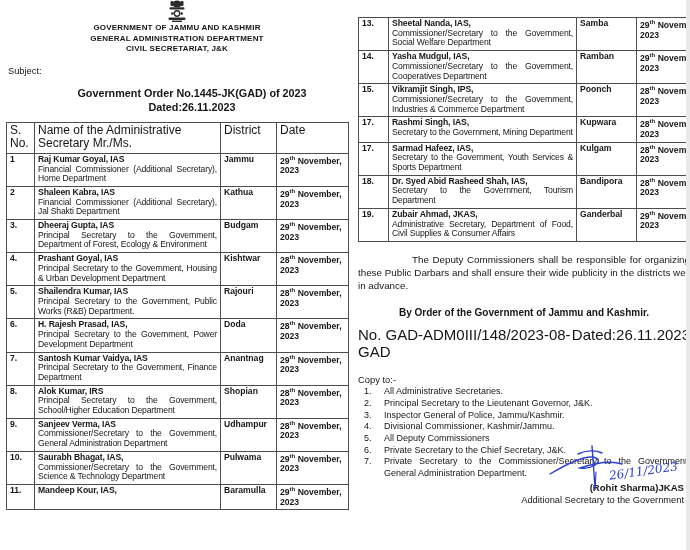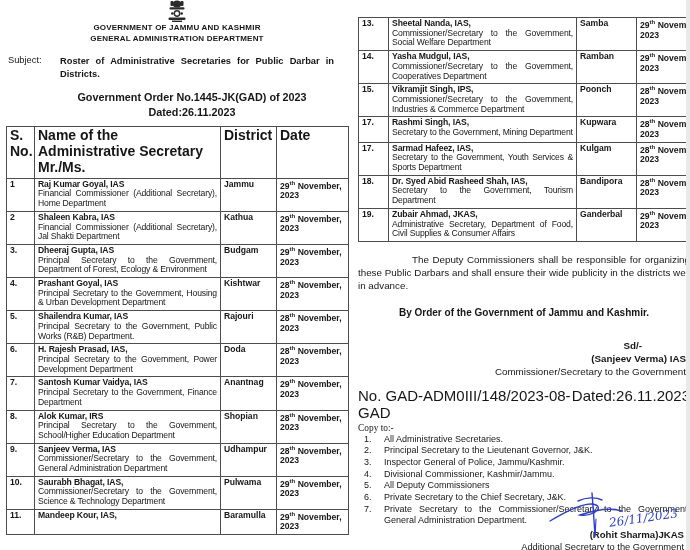--- a/index.html
+++ b/index.html
@@ -24,40 +24,40 @@
   .subject-text { font-weight:bold; text-align:justify; padding-right:14px; line-height:1.35; }
 
   .order-title { text-align:center; font-weight:bold; font-size:10.8px; margin-top:10px; line-height:1.35; padding-left:30px; }
 
   .intro { font-size:9.8px; text-align:justify; margin-top:9px; line-height:1.32; padding-right:2px; }
   .indent { text-indent:42px; }
 
   
   table { border-collapse:collapse; width:100%; table-layout:fixed; margin-top:7px; }
   td, th { border:1px solid #4d4d4d; padding:1px 3px 2px 3px; vertical-align:top; font-size:8.6px; line-height:1.13; text-align:left; }
-  th { font-weight:bold; font-size:14px; }
+  th { font-weight:normal; font-size:12px; }
   .c-num  { font-weight:bold; }
   .nm { font-weight:bold; letter-spacing:-.1px; }
   .ds { font-weight:normal; text-align:justify; letter-spacing:-.15px; }
   .c-dist { font-weight:bold; }
   .c-date { font-weight:bold; }
   .c-date sup { font-size:6px; vertical-align:super; }
   .tbl-right { margin-top:0; }
 
   
   .closing { font-size:9.8px; text-align:justify; margin-top:11px; line-height:1.34; }
   .closing .first { text-indent:54px; }
   .by-order { text-align:center; font-weight:bold; font-size:10px; margin-top:15px; }
   .sd-block { text-align:right; margin-top:22px; font-size:9.8px; line-height:1.3; padding-right:4px; }
   .sd { font-weight:bold; padding-right:44px; }
   .sig-name { font-weight:bold; }
   .sig-title { font-weight:normal; }
 
   .ref-line { display:flex; justify-content:space-between; font-size:15px; margin-top:8px; }
-  .copy-label { font-size:9.4px; margin-top:2px;font-family:Liberation Serif, serif; }
+  .copy-label { font-size:9.4px; margin-top:14px; }
   .copy-list { margin-top:1px; }
   .copy-item { display:flex; font-size:9px; line-height:1.3; }
   .copy-item .n { width:26px; flex:0 0 26px; padding-left:6px; }
   .copy-item .t { flex:1; text-align:justify; }
 
   .sign2 { position:relative; text-align:right; margin-top:2px; font-size:9.3px; line-height:1.3; padding-right:6px; }
   .sign2 .sig-name { font-size:9.6px; }
   .scribble { position:absolute; right:10px; top:-38px; width:150px; height:46px; }
   .hand-date { position:absolute; right:12px; top:-18px; color:#2b3fd0; font-size:12px; font-style:italic; transform:rotate(-8deg); font-family:"DejaVu Serif", serif; }
 </style>
@@ -81,25 +81,25 @@
           <rect x="14.4" y="12.2" width="2.6" height="2.6" rx="1.3"></rect>
           <rect x="2.5" y="17.5" width="17" height="2.4" rx="1"></rect>
           <rect x="6" y="20.6" width="10" height="1.6"></rect>
         </g>
       </svg>
     </div>
 
     <div class="dept-header">
       <div>GOVERNMENT OF JAMMU AND KASHMIR</div>
       <div>GENERAL ADMINISTRATION DEPARTMENT</div>
+      <div>CIVIL SECRETARIAT, J&amp;K</div>
     </div>
 
     <div class="subject-row">
       <div class="subject-label">Subject:</div>
-      <div class="subject-text">Roster of Administrative Secretaries for Public Darbar in Districts.</div>
     </div>
 
     <div class="order-title">
       <div>Government Order No.1445-JK(GAD) of 2023</div>
       <div>Dated:26.11.2023</div>
     </div>
 
 
     <table>
       <colgroup>
@@ -312,25 +312,20 @@
   </tr>
 </tbody>
     </table>
 
     <div class="closing">
       <div class="first">The Deputy Commissioners shall be responsible for organizing these Public Darbars and shall ensure their wide publicity in the districts well in advance.</div>
     </div>
 
     <div class="by-order">By Order of the Government of Jammu and Kashmir.</div>
 
-    <div class="sd-block">
-      <div class="sd">Sd/-</div>
-      <div class="sig-name">(Sanjeev Verma) IAS</div>
-      <div class="sig-title">Commissioner/Secretary to the Government</div>
-    </div>
 
     <div class="ref-line">
       <span>No. GAD-ADM0III/148/2023-08-GAD</span>
       <span>Dated:26.11.2023</span>
     </div>
 
     <div class="copy-label">Copy to:-</div>
     <div class="copy-list" id="copy-list">
         <div class="copy-item">
           <span class="n">1.</span>

